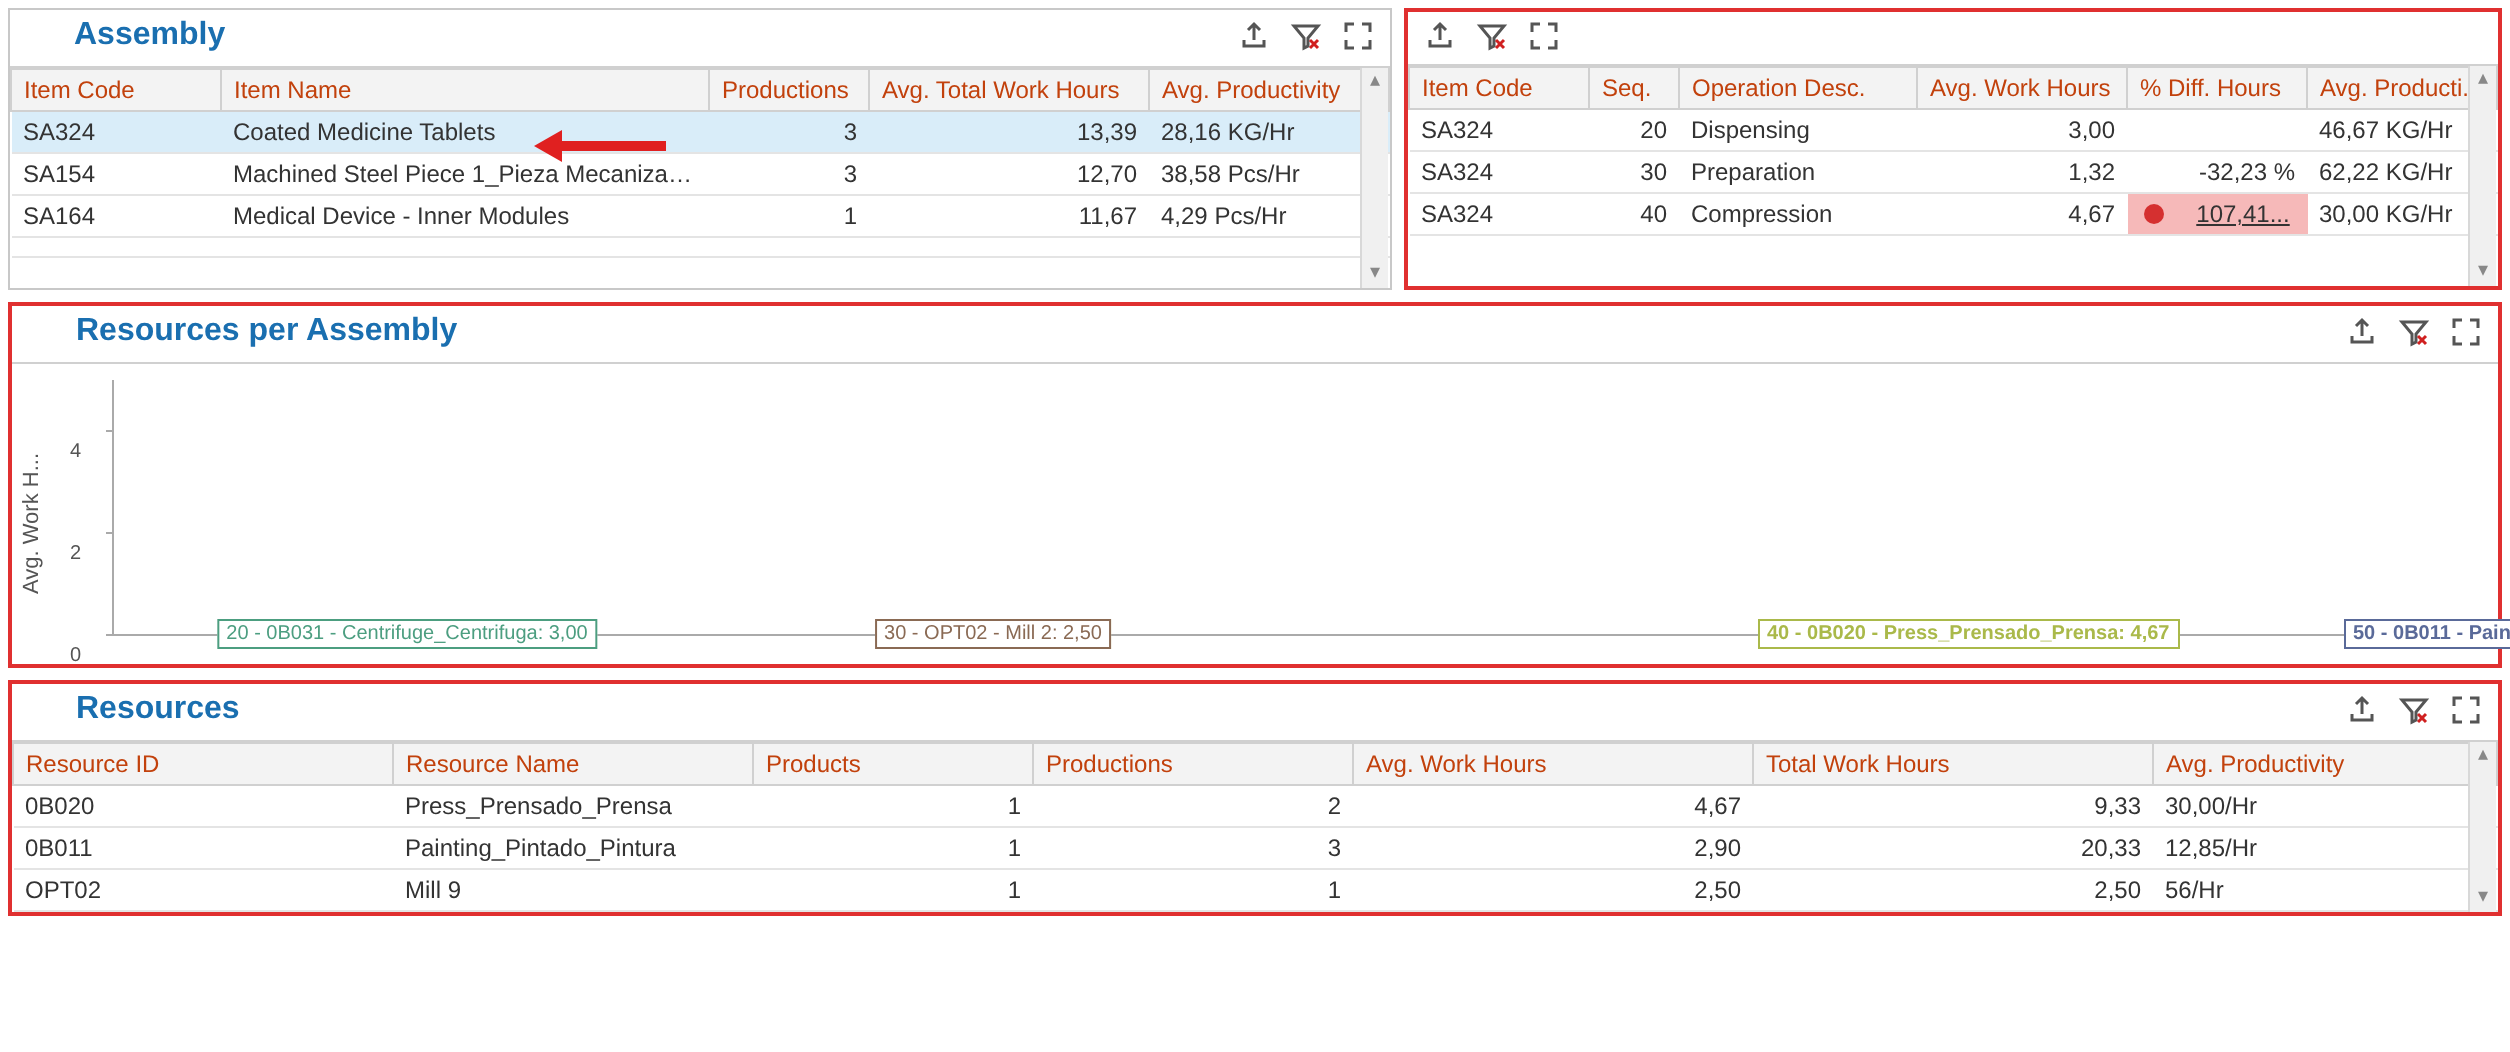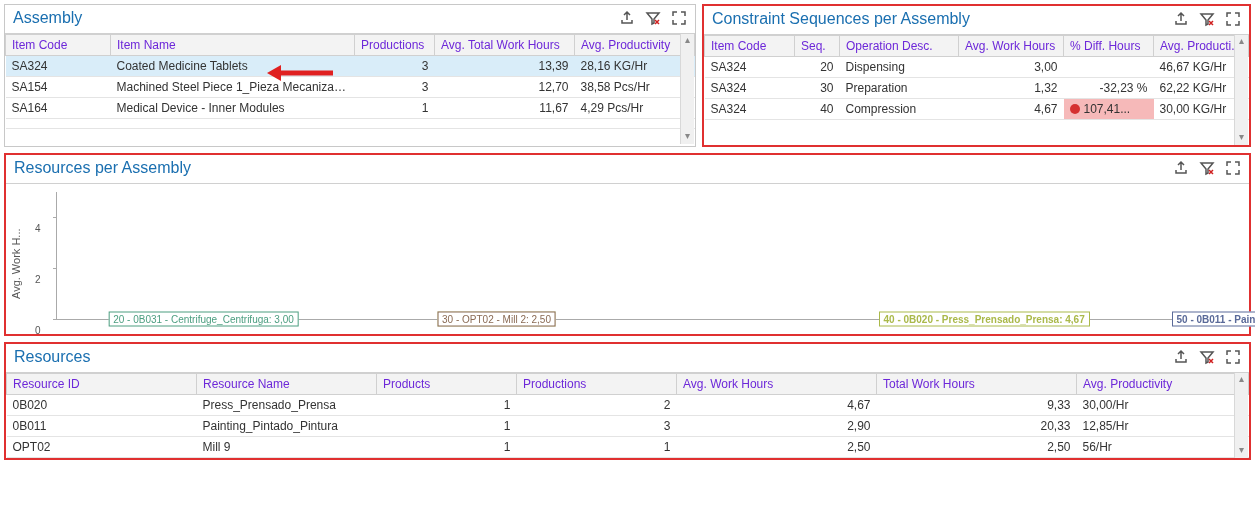--- a/index.html
+++ b/index.html
@@ -22,22 +22,23 @@
   .panel.highlight { border: 2px solid #e03030; }
   .panel-header {
     display: flex;
     align-items: center;
     padding: 4px 8px 6px 8px;
     border-bottom: 1px solid #d0d0d0;
   }
   .panel-title {
     color: #1a6fb0;
     font-size: 16px;
-    font-weight: 400;
+    font-weight: 700;
     flex: 1;
+    margin-left: 24px;
   }
   .panel-icons { display: flex; gap: 10px; align-items: center; }
   .icon {
     width: 16px; height: 16px;
     display: inline-flex; align-items:center; justify-content:center;
     cursor:pointer;
     color:#555;
   }
   .icon svg { width:16px; height:16px; stroke:#555; fill:none; stroke-width:1.5; }
   .icon .red-x { stroke:#d02020; }
@@ -46,41 +47,41 @@
     width: 100%;
     border-collapse: collapse;
     table-layout: fixed;
   }
   table.grid th {
     background:#f3f3f3;
     border:1px solid #d0d0d0;
     padding:3px 6px;
     text-align:left;
     font-weight:400;
-    color:#6d28d9;
+    color:#c2410c;
     font-size:12px;
     white-space:nowrap; overflow:hidden; text-overflow:ellipsis;
   }
   table.grid td {
     border:1px solid #e4e4e4;
     border-left:none; border-right:none;
     padding:3px 6px;
     font-size:12px;
     white-space:nowrap; overflow:hidden; text-overflow:ellipsis;
   }
   tr.selected td { background:#d9edf9; }
   .num { text-align:right; }
   .scroll-wrap { position:relative; }
   .scroll-wrap .sbar {
     position:absolute; right:1px; top:0; bottom:0; width:14px;
     background:#f0f0f0; border-left:1px solid #d8d8d8;
     display:flex; flex-direction:column; justify-content:space-between;
   }
   .sbar .arrow { height:14px; text-align:center; color:#888; font-size:10px; cursor:pointer; }
-  .diff-cell { display:flex; align-items:center; gap:4px; justify-content:flex-start; }
+  .diff-cell { display:flex; align-items:center; gap:16px; justify-content:center;text-decoration:underline; }
   .diff-bad { background:#f6b9b9; }
   .dot-red { width:10px;height:10px;border-radius:50%;background:#d53030;display:inline-block;flex:0 0 10px; }
   .cut-row td { color:#999; border-top:1px solid #e4e4e4; }
 
   
   #assembly-panel { flex: 0 0 692px; }
   #constraint-panel { flex: 1; }
 
   
   #chart-panel .chart-area {
@@ -194,21 +195,20 @@
 
       <svg class="arrow-red" style="left:260px; top:28px; width:70px; height:22px;" viewBox="0 0 70 22">
         <path d="M68 11 L12 11" stroke="#e02020" stroke-width="5" fill="none"></path>
         <path d="M2 11 L16 3 L16 19 Z" fill="#e02020"></path>
       </svg>
     </div>
   </div>
 
   <div class="panel highlight" id="constraint-panel">
     <div class="panel-header">
-      <div class="panel-title">Constraint Sequences per Assembly</div>
       <div class="panel-icons">
         <span class="icon">
             <svg viewBox="0 0 16 16">
               <path d="M3 10v3h10v-3M8 2v8M5 5l3-3 3 3"></path>
             </svg>
           </span>
         <span class="icon">
             <svg viewBox="0 0 16 16">
               <path d="M2 3h12l-5 6v4l-2 1v-5z"></path>
               <path class="red-x" d="M10 10l4 4M14 10l-4 4"></path>

